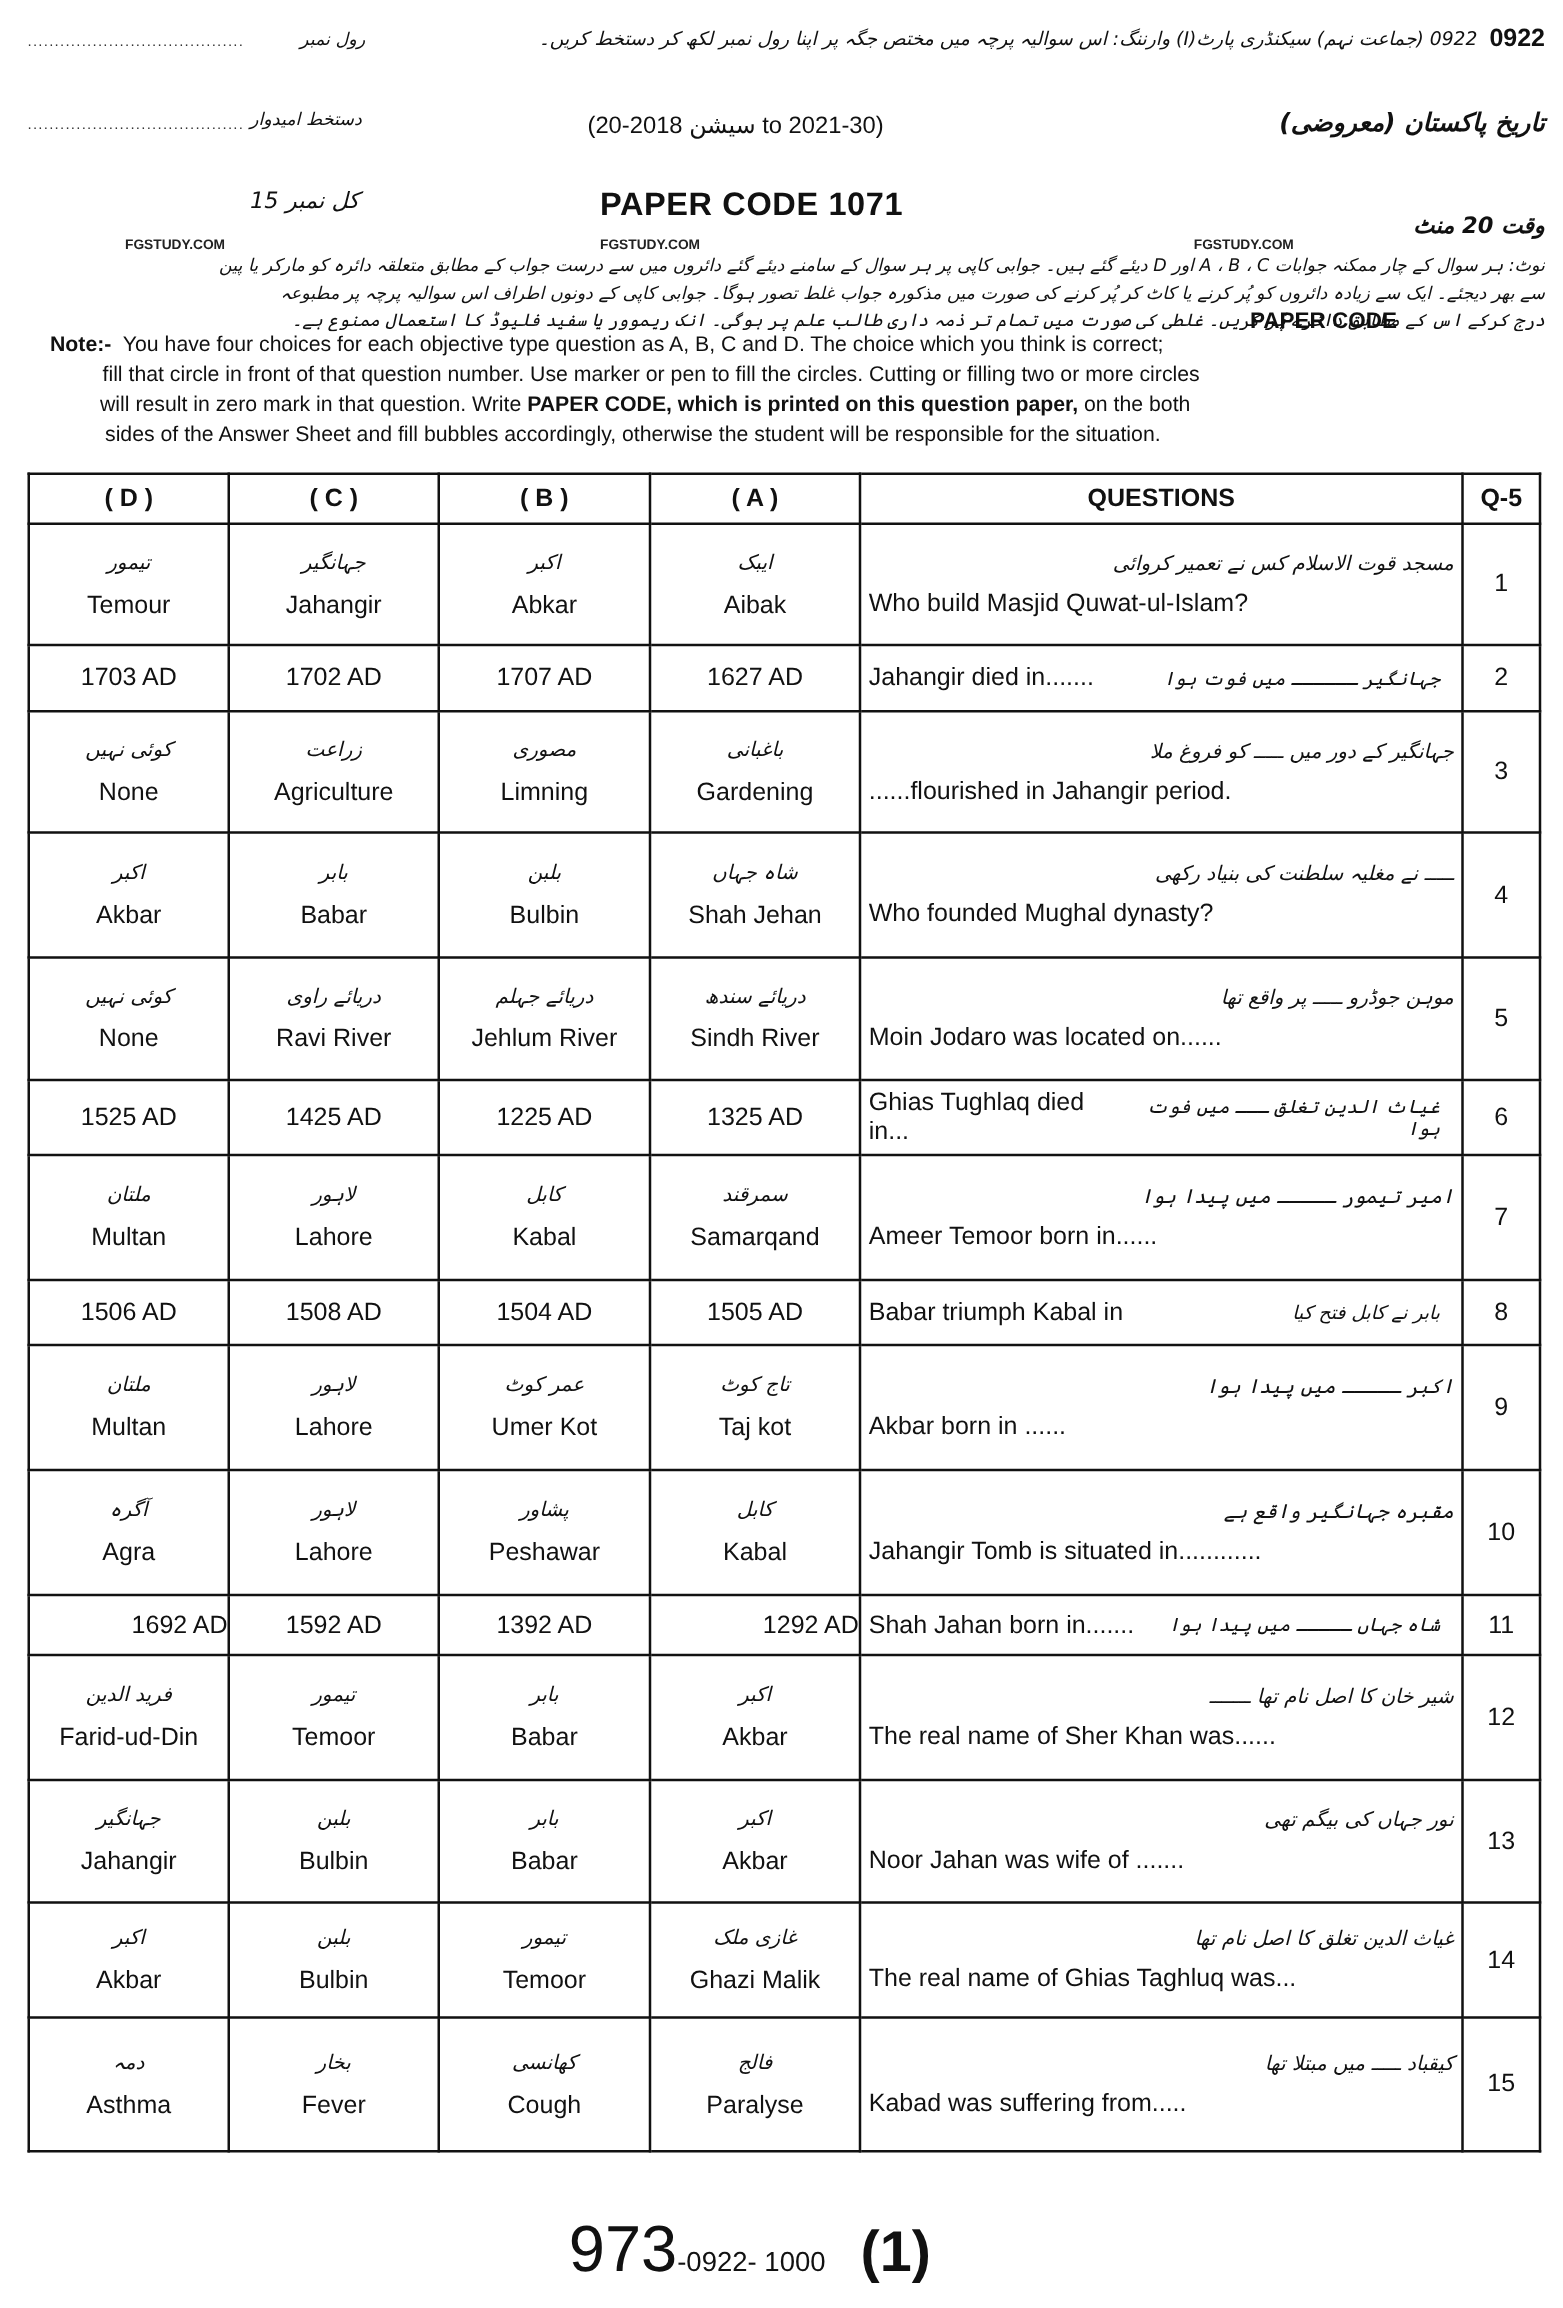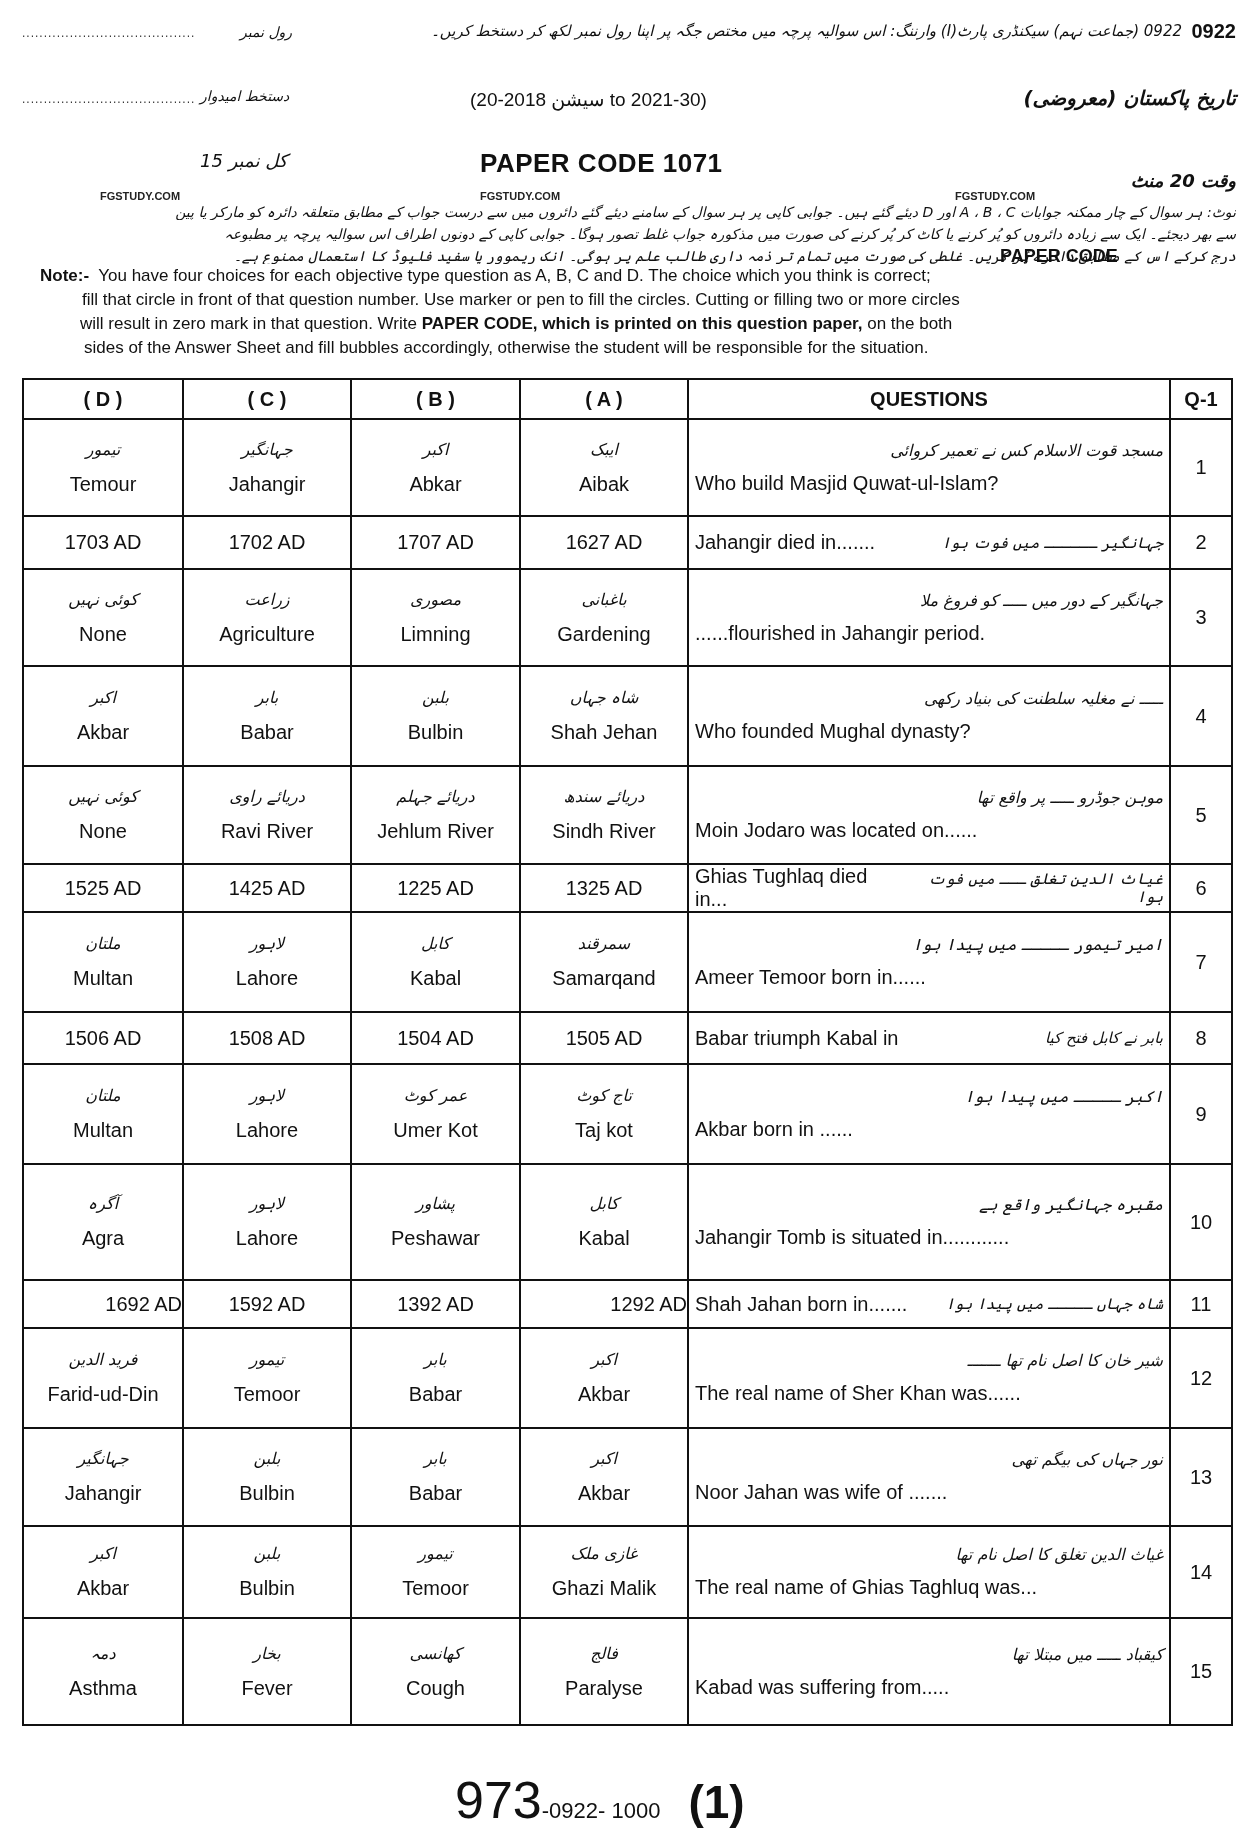--- a/index.html
+++ b/index.html
@@ -10,21 +10,21 @@
   .dots { letter-spacing:1px; font-size:12px; color:#333; }
   .wm { font-size:11px; font-weight:bold; color:#222; }
   
   table.q { position:absolute; left:22px; top:378px; border-collapse:collapse; table-layout:fixed; width:1209px; }
   table.q td, table.q th { border:2px solid #111; padding:0; text-align:center; vertical-align:middle; font-size:20px; overflow:hidden; }
   table.q th { font-weight:bold; font-size:20px; height:38px; }
   .qcell { text-align:left !important; padding:0 6px !important; }
   .qcell .ur { display:block; text-align:right; font-family:"DejaVu Sans", sans-serif; direction:rtl; font-style:italic; font-size:16px; margin-bottom:12px; }
   .qcell .en { display:block; font-size:20px; }
   .qinline { display:flex; justify-content:space-between; align-items:center; }
-  .qinline .ur { margin:0; font-size:15px; }
+  .qinline .ur { margin:11px; font-size:15px; }
   .num { font-size:20px; }
   .footer { position:absolute; top:1770px; left:455px; }
   .footer .big { font-size:52px; font-weight:normal; }
   .footer .small { font-size:22px; }
   .footer .pg { font-size:46px; font-weight:bold; margin-left:28px; }
 </style>
 </head>
 <body>
 
 <div class="abs bold" style="right:14px; top:20px; font-size:20px;">0922</div>
@@ -66,21 +66,21 @@
       <col style="width:482px">
       <col style="width:62px">
   </colgroup>
   <thead>
     <tr>
       <th>( D )</th>
       <th>( C )</th>
       <th>( B )</th>
       <th>( A )</th>
       <th>QUESTIONS</th>
-      <th>Q-1</th>
+      <th>Q-5</th>
     </tr>
   </thead>
   <tbody id="tbody">
       <tr style="height: 97px;">
         <td>
           <span class="ur" style="display: block; font-family: &quot;DejaVu Sans&quot;, sans-serif; direction: rtl; font-style: italic; font-size: 16px; margin-bottom: 14px;">تیمور</span>
           <span style="display: block;">Temour</span>
         </td>
         <td>
           <span class="ur" style="display: block; font-family: &quot;DejaVu Sans&quot;, sans-serif; direction: rtl; font-style: italic; font-size: 16px; margin-bottom: 14px;">جہانگیر</span>
@@ -271,21 +271,21 @@
         <td>
           <span class="ur" style="display: block; font-family: &quot;DejaVu Sans&quot;, sans-serif; direction: rtl; font-style: italic; font-size: 16px; margin-bottom: 14px;">تاج کوٹ</span>
           <span style="display: block;">Taj kot</span>
         </td>
         <td class="qcell">
           <span class="ur">اکبر ـــــ میں پیدا ہوا</span>
           <span class="en">Akbar born in ......</span>
         </td>
         <td class="num">9</td>
       </tr>
-      <tr style="height: 116px;">
+      <tr style="height: 100px;">
         <td>
           <span class="ur" style="display: block; font-family: &quot;DejaVu Sans&quot;, sans-serif; direction: rtl; font-style: italic; font-size: 16px; margin-bottom: 14px;">آگرہ</span>
           <span style="display: block;">Agra</span>
         </td>
         <td>
           <span class="ur" style="display: block; font-family: &quot;DejaVu Sans&quot;, sans-serif; direction: rtl; font-style: italic; font-size: 16px; margin-bottom: 14px;">لاہور</span>
           <span style="display: block;">Lahore</span>
         </td>
         <td>
           <span class="ur" style="display: block; font-family: &quot;DejaVu Sans&quot;, sans-serif; direction: rtl; font-style: italic; font-size: 16px; margin-bottom: 14px;">پشاور</span>

